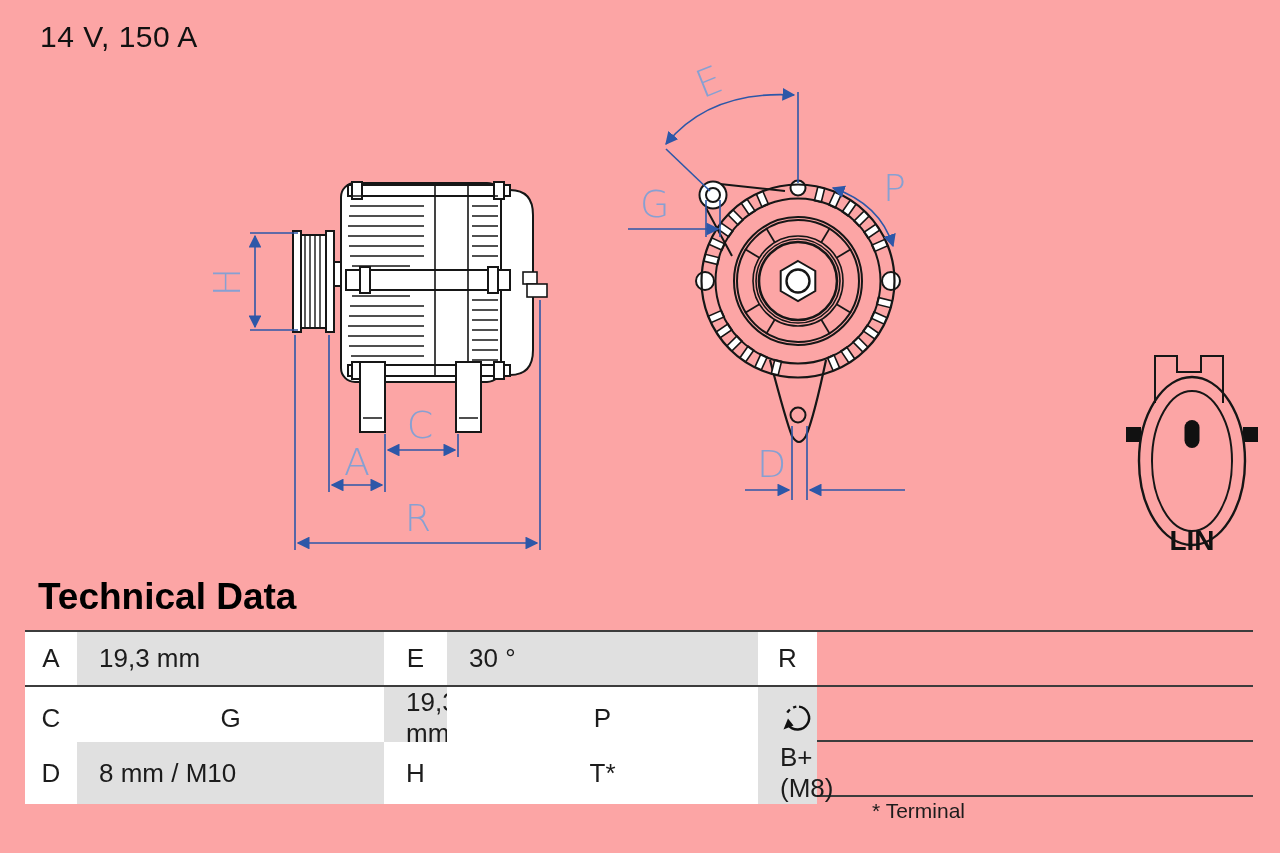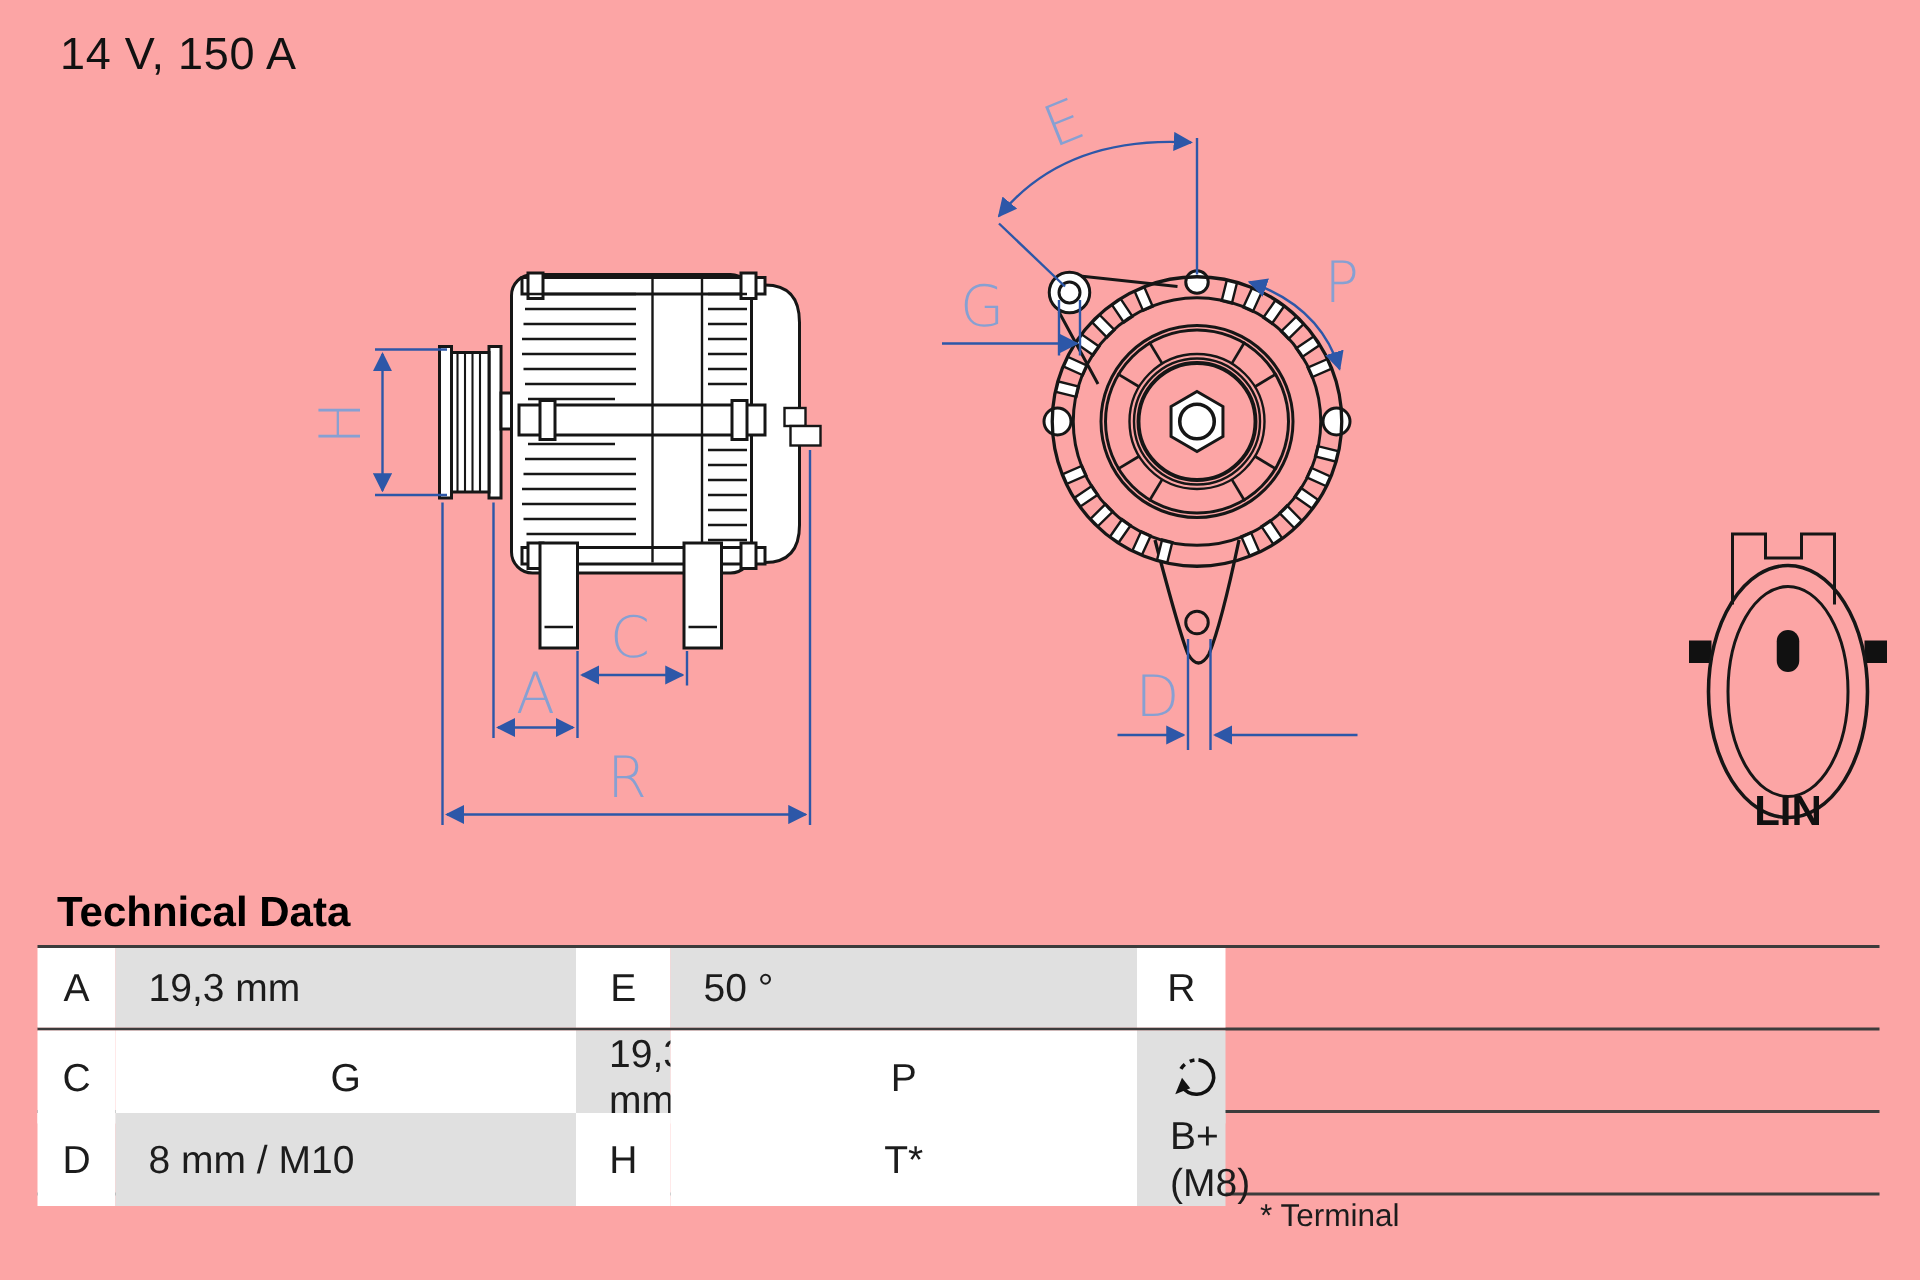--- a/index.html
+++ b/index.html
@@ -4,29 +4,29 @@
 <style>
   html,body{margin:0;padding:0;background:#ffffff;}
   #stage{position:relative;width:1280px;height:853px;background:#fca5a5;overflow:hidden;
          font-family:"Liberation Sans",sans-serif;}
 
   .title{position:absolute;left:40px;top:20px;font-size:30px;color:#111;letter-spacing:0.5px;}
 
   .drawing{position:absolute;}
 
   
-  .td-heading{position:absolute;left:38px;top:592px;font-size:28px;font-weight:700;color:#000;}
+  .td-heading{position:absolute;left:38px;top:576px;font-size:37px;font-weight:700;color:#000;}
   .spec-table{position:absolute;left:25px;top:630px;width:1228px;}
   .t-row{display:grid;grid-template-columns:52px 307px 63px 311px 59px 436px;
          height:53px;border-top:2px solid #3c3c3c;}
   .t-row:last-child{border-bottom:2px solid #3c3c3c;}
   .lbl,.val{display:flex;align-items:center;font-size:26px;color:#1c1c1c;}
   .lbl{background:#ffffff;justify-content:center;}
   .val{background:#e0e0e0;padding-left:22px;}
-  .footnote{position:absolute;left:840px;top:799px;font-size:21px;color:#1c1c1c;}
+  .footnote{position:absolute;left:872px;top:799px;font-size:21px;color:#1c1c1c;}
 
   .lin-label{font-family:"Liberation Sans",sans-serif;font-weight:600;font-size:28px;fill:#111;}
   .dim-label{font-family:"DejaVu Sans",sans-serif;font-weight:200;font-size:38px;fill:#87a0d2;}
   .dline{stroke:#2d57a8;stroke-width:1.6;fill:none;}
   .oline{stroke:#161616;fill:none;}
 </style>
 </head>
 <body>
 
 <div id="stage">
@@ -204,21 +204,21 @@
     <text class="lin-label" x="79" y="207" text-anchor="middle">LIN</text>
   </svg>
 
   <div class="td-heading">Technical Data</div>
 
   <div class="spec-table">
     <div class="t-row">
       <div class="lbl">A</div>
       <div class="val">19,3 mm</div>
       <div class="lbl">E</div>
-      <div class="val">50 °</div>
+      <div class="val">30 °</div>
       <div class="lbl">R</div>
     </div>
     <div class="t-row">
       <div class="lbl">C</div>
       <div class="lbl">G</div>
       <div class="val">19,3 mm</div>
       <div class="lbl">P</div>
       <div class="val">
         <svg width="36" height="36" viewBox="0 0 36 36">
           <path d="M19,6.6 A11.5,11.5 0 1 1 8.2,24.7" fill="none" stroke="#111" stroke-width="2.4"></path>

